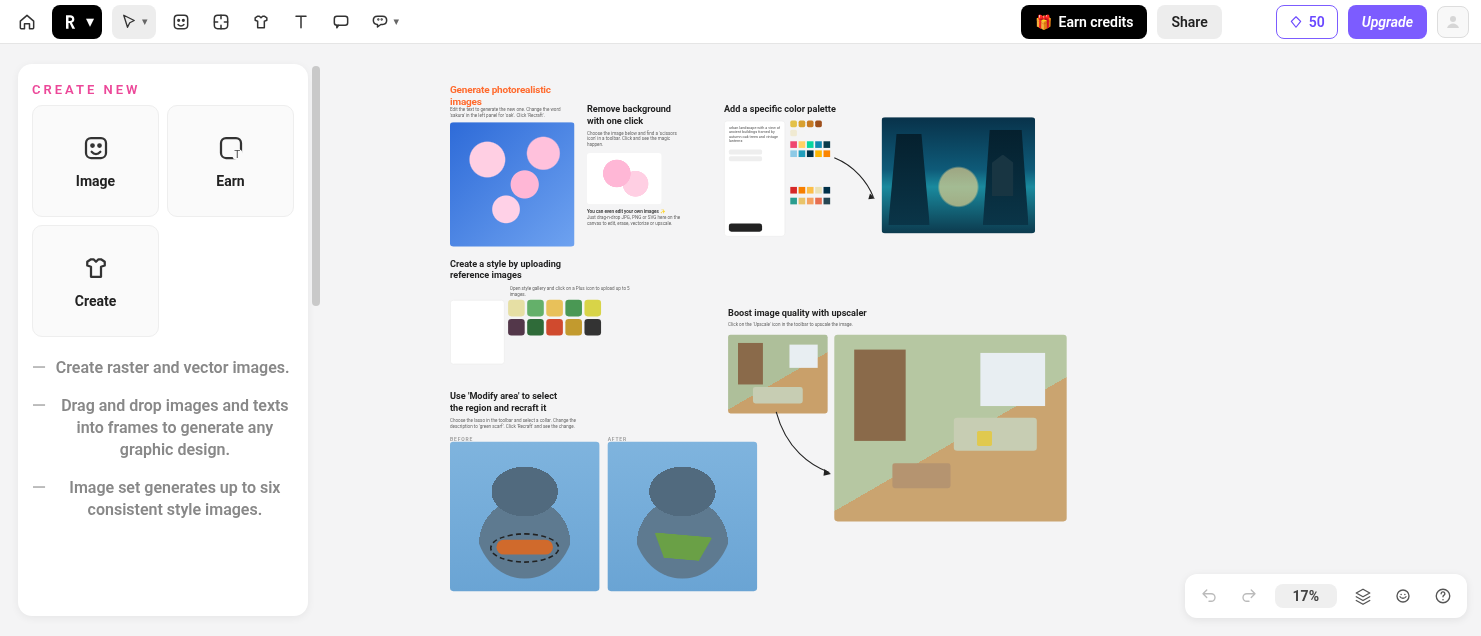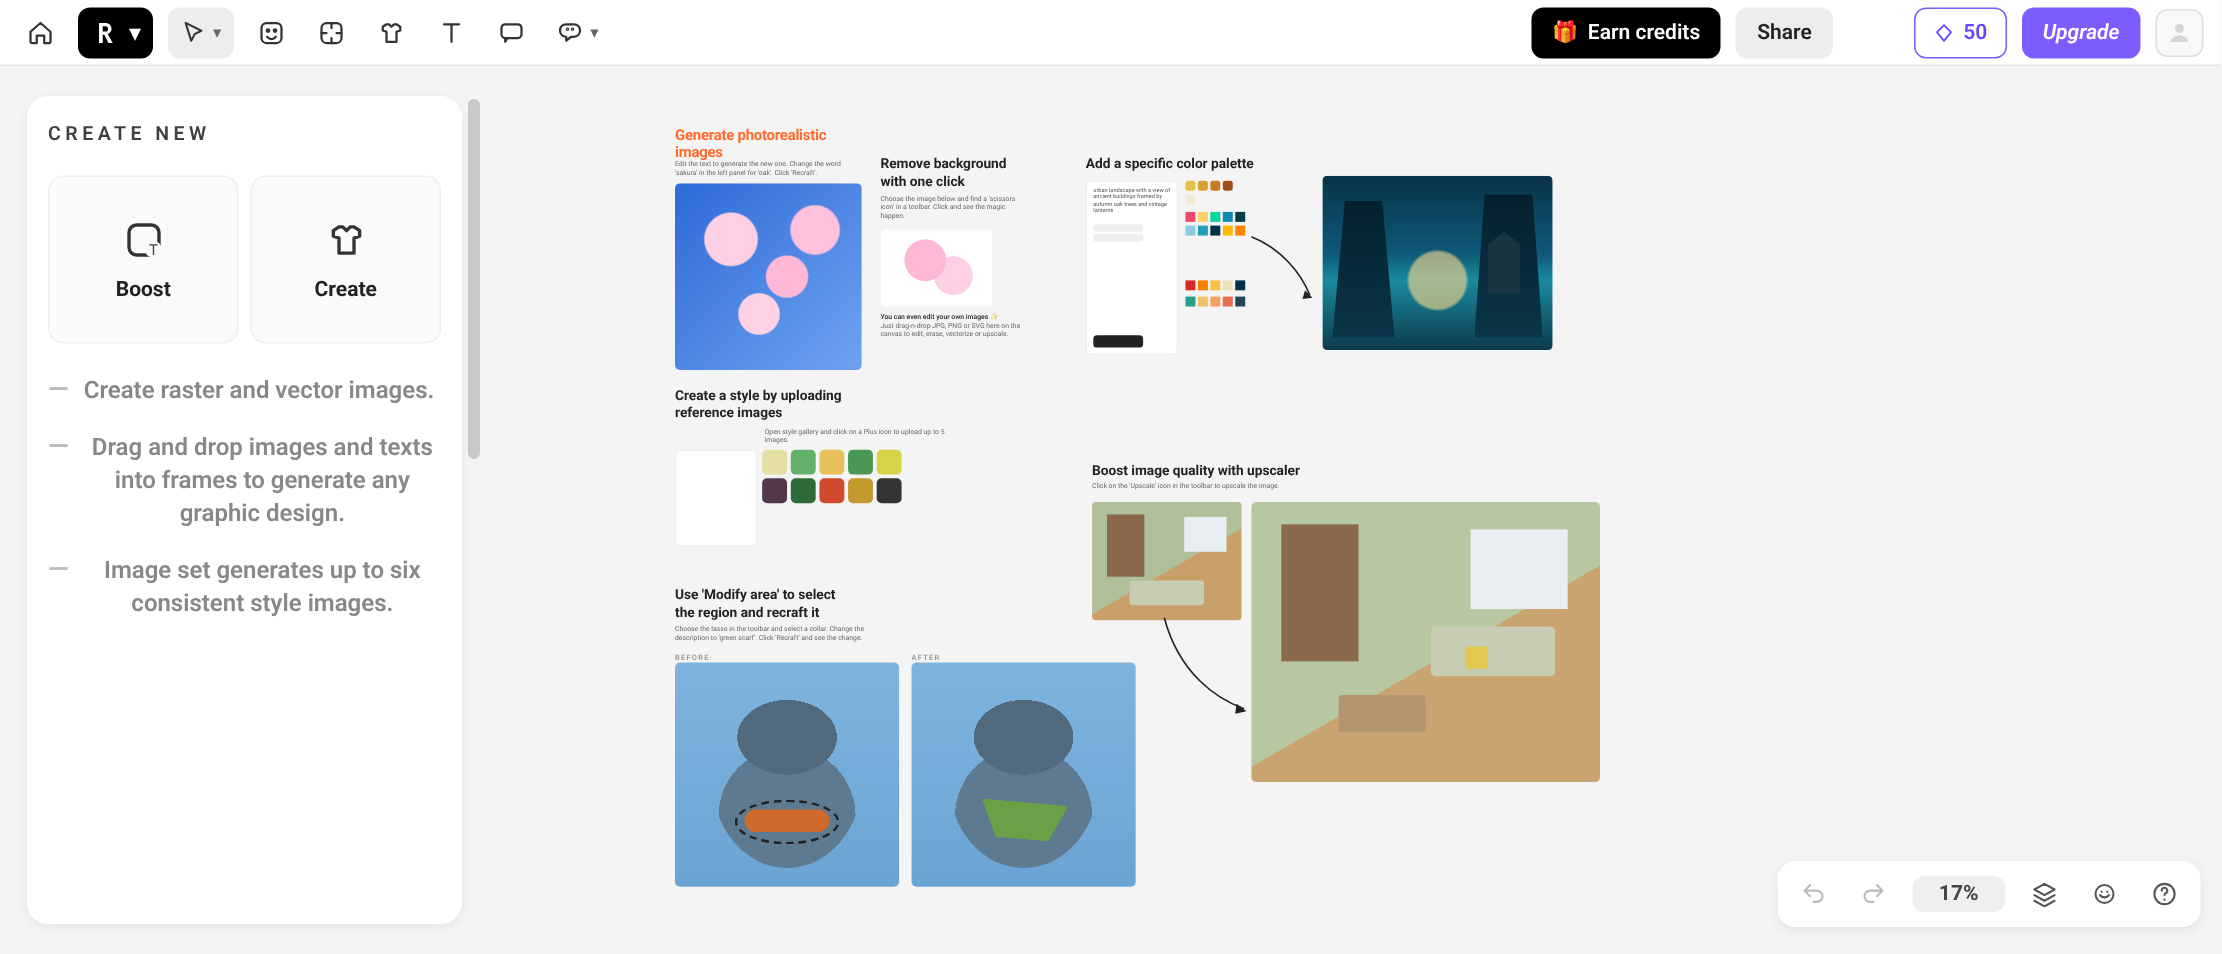--- a/index.html
+++ b/index.html
@@ -18,21 +18,21 @@
 .btn-dark { background:#000; color:#fff; border-radius:8px; height:34px; padding:0 14px; display:flex; align-items:center; gap:6px; font-size:14px; font-weight:600; cursor:pointer;}
 .btn-light { background:#ededed; color:#222; border-radius:8px; height:34px; padding:0 14px; display:flex; align-items:center; font-size:14px; font-weight:600; cursor:pointer; }
 .btn-credits { background:#fff; border:1.5px solid #7c5cff; color:#6a48ff; border-radius:8px; height:34px; padding:0 12px; display:flex; align-items:center; gap:6px; font-size:14px; font-weight:600; cursor:pointer;margin-left:44px;}
 .btn-upgrade { background:#7c5cff; color:#fff; border-radius:8px; height:34px; padding:0 14px; display:flex; align-items:center; font-size:14px; font-weight:600; cursor:pointer;font-style:italic;}
 .avatar { width:32px; height:32px; border:1px solid #ddd; border-radius:8px; display:flex; align-items:center; justify-content:center; cursor:pointer; background:#f8f8f8;}
 
 
 .left-panel { position:absolute; top:64px; left:18px; width:290px; background:#fff; border-radius:14px; box-shadow:0 2px 8px rgba(0,0,0,0.06); padding:18px 14px 10px; height:552px; }
 .lp-scroll { position:absolute; right:-12px; top:0; width:8px; height:100%; background:transparent; }
 .lp-scroll .thumb { width:8px; background:#c9c9c9; border-radius:4px; height:240px; margin-top:2px; cursor:pointer;}
-.lp-title { letter-spacing:3px; font-size:13px; font-weight:600; color:#404040; margin-bottom:20px; }
+.lp-title { letter-spacing:3px; font-size:13px; font-weight:600; color:#ec4899; margin-bottom:8px; }
 .lp-grid { display:grid; grid-template-columns:1fr 1fr; gap:8px; margin-bottom:20px;}
 .lp-card { background:#fafafa; border:1px solid #eee; border-radius:10px; height:112px; display:flex; flex-direction:column; align-items:center; justify-content:center; gap:10px; cursor:pointer;}
 .lp-card-label { font-size:14px; font-weight:700; color:#222; }
 .lp-tip { display:flex; gap:10px; margin-bottom:16px; }
 .lp-tip .dash { color:#bbb; font-weight:600; font-size:18px; line-height:22px; flex-shrink:0; }
 .lp-tip .txt { color:#888; font-size:16px; font-weight:600; line-height:22px;text-align:center; }
 
 
 .canvas-area { position:absolute; left:330px; top:44px; right:0; bottom:0; }
 .canvas-content { position:absolute; left:120px; top:40px; transform:scale(0.83); transform-origin: top left; }
@@ -141,24 +141,33 @@
     </div>
   </div>
 </div>
 
 <div class="left-panel">
   <div class="lp-title">CREATE NEW</div>
   <div class="lp-grid">
     <div class="lp-card">
       <svg width="30" height="30" viewBox="0 0 24 24">
           <rect class="ic" x="4" y="4" width="16" height="16" rx="4"></rect>
+          <circle class="ic" cx="9.2" cy="10" r="1"></circle>
+          <circle class="ic" cx="14.8" cy="10" r="1"></circle>
+          <path class="ic" d="M8.5 15c1 1.2 2.2 1.8 3.5 1.8s2.5-.6 3.5-1.8"></path>
+        </svg>
+      <div class="lp-card-label">Image</div>
+    </div>
+    <div class="lp-card">
+      <svg width="30" height="30" viewBox="0 0 24 24">
+          <rect class="ic" x="4" y="4" width="16" height="16" rx="4"></rect>
           <circle cx="17" cy="17" r="4.5" fill="#fafafa"></circle>
           <text x="17" y="20" font-size="8" text-anchor="middle" fill="#444">T</text>
         </svg>
-      <div class="lp-card-label">Boost</div>
+      <div class="lp-card-label">Earn</div>
     </div>
     <div class="lp-card">
       <svg width="30" height="30" viewBox="0 0 24 24">
           <path class="ic" d="M5 7l3-2h2l2 2 2-2h2l3 2v3l-3 1v8H8v-8l-3-1z"></path>
         </svg>
       <div class="lp-card-label">Create</div>
     </div>
   </div>
   <div class="lp-tip">
     <span class="dash">—</span>

